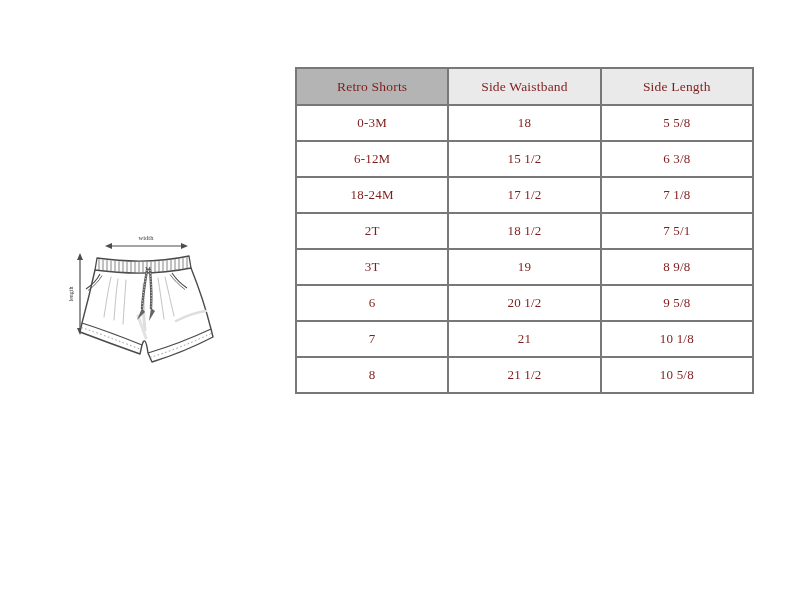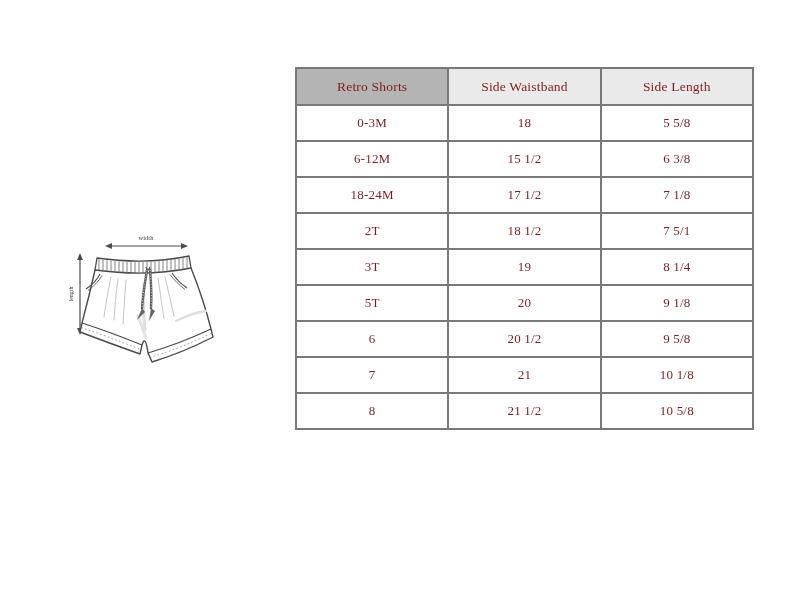--- a/index.html
+++ b/index.html
@@ -154,26 +154,21 @@
           <td>7 1/8</td>
         </tr>
         <tr>
           <td>2T</td>
           <td>18 1/2</td>
           <td>7 5/1</td>
         </tr>
         <tr>
           <td>3T</td>
           <td>19</td>
-          <td>8 1/4</td>
-        </tr>
-        <tr>
-          <td>5T</td>
-          <td>20</td>
-          <td>9 1/8</td>
+          <td>8 9/8</td>
         </tr>
         <tr>
           <td>6</td>
           <td>20 1/2</td>
           <td>9 5/8</td>
         </tr>
         <tr>
           <td>7</td>
           <td>21</td>
           <td>10 1/8</td>

